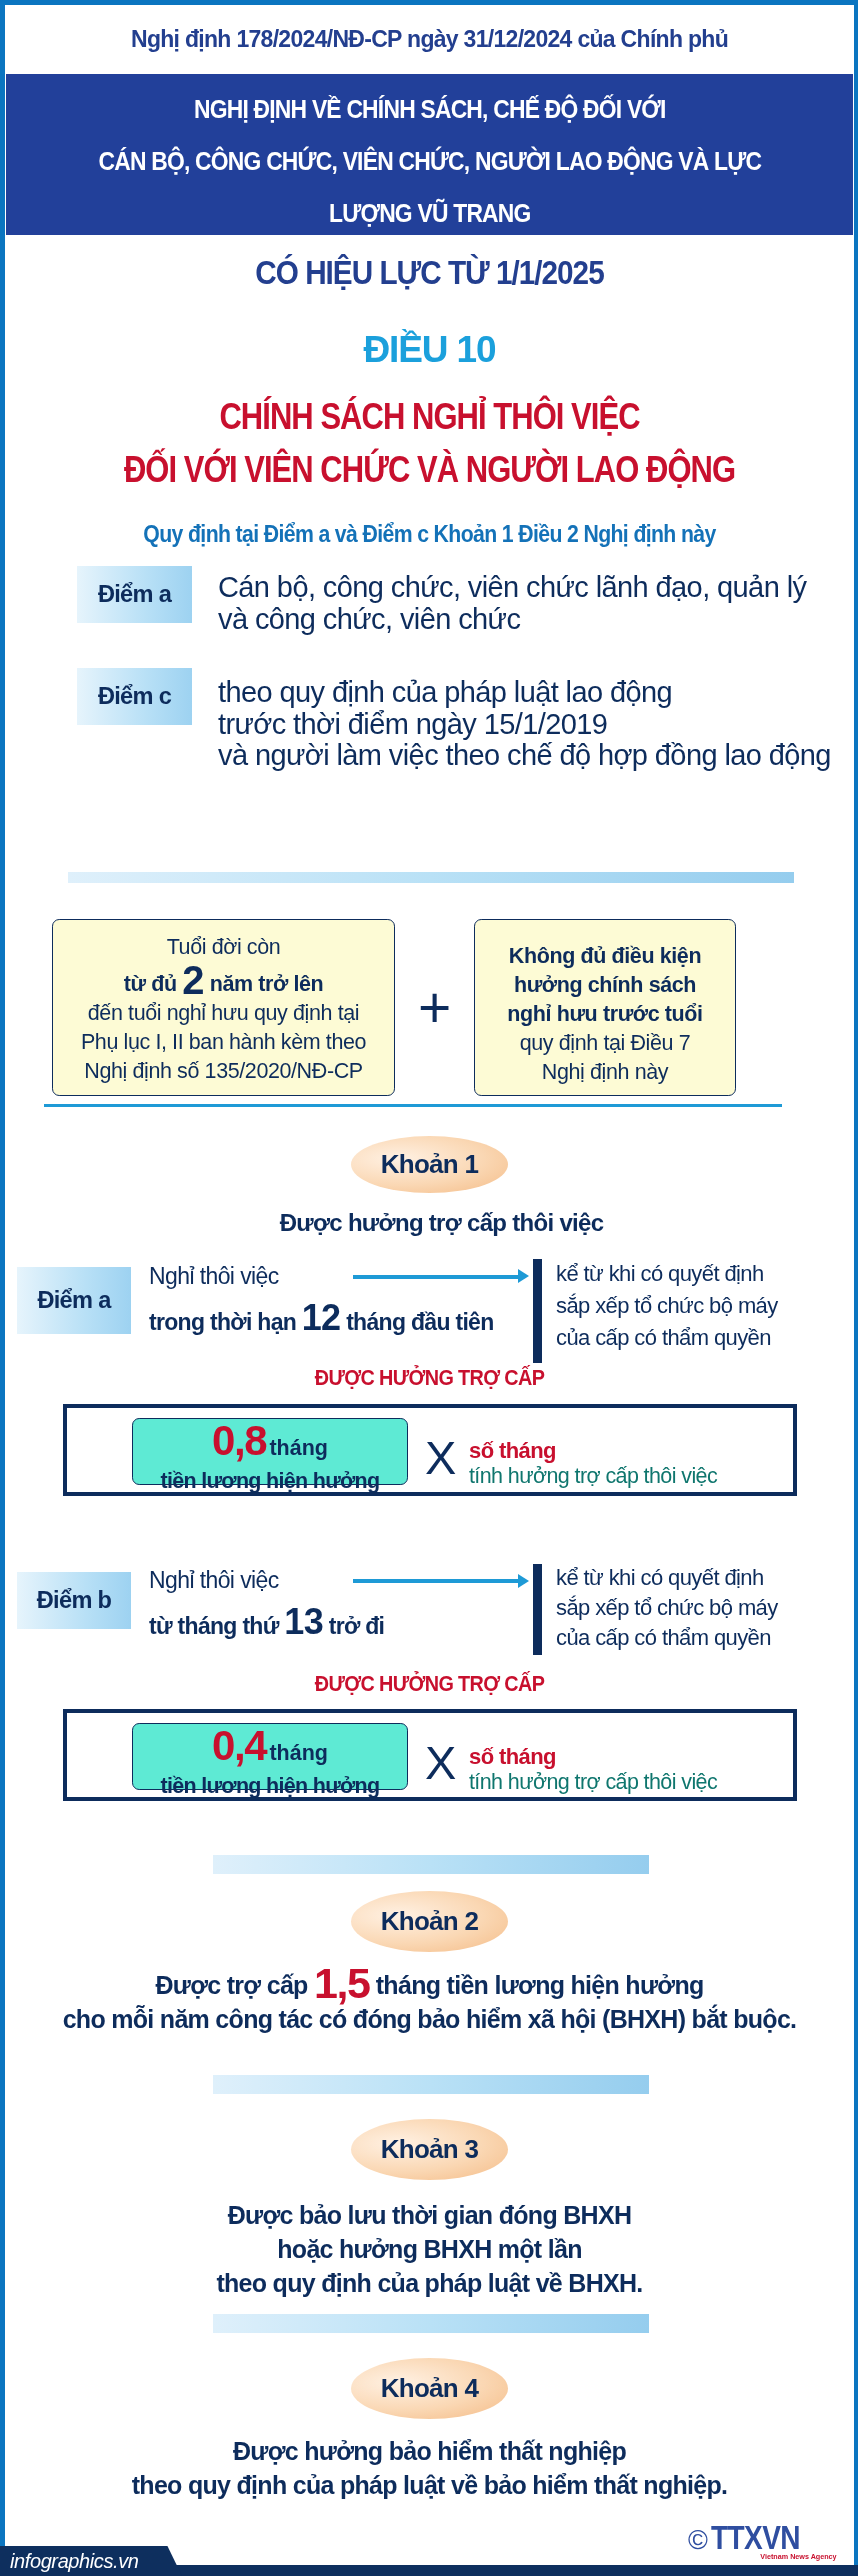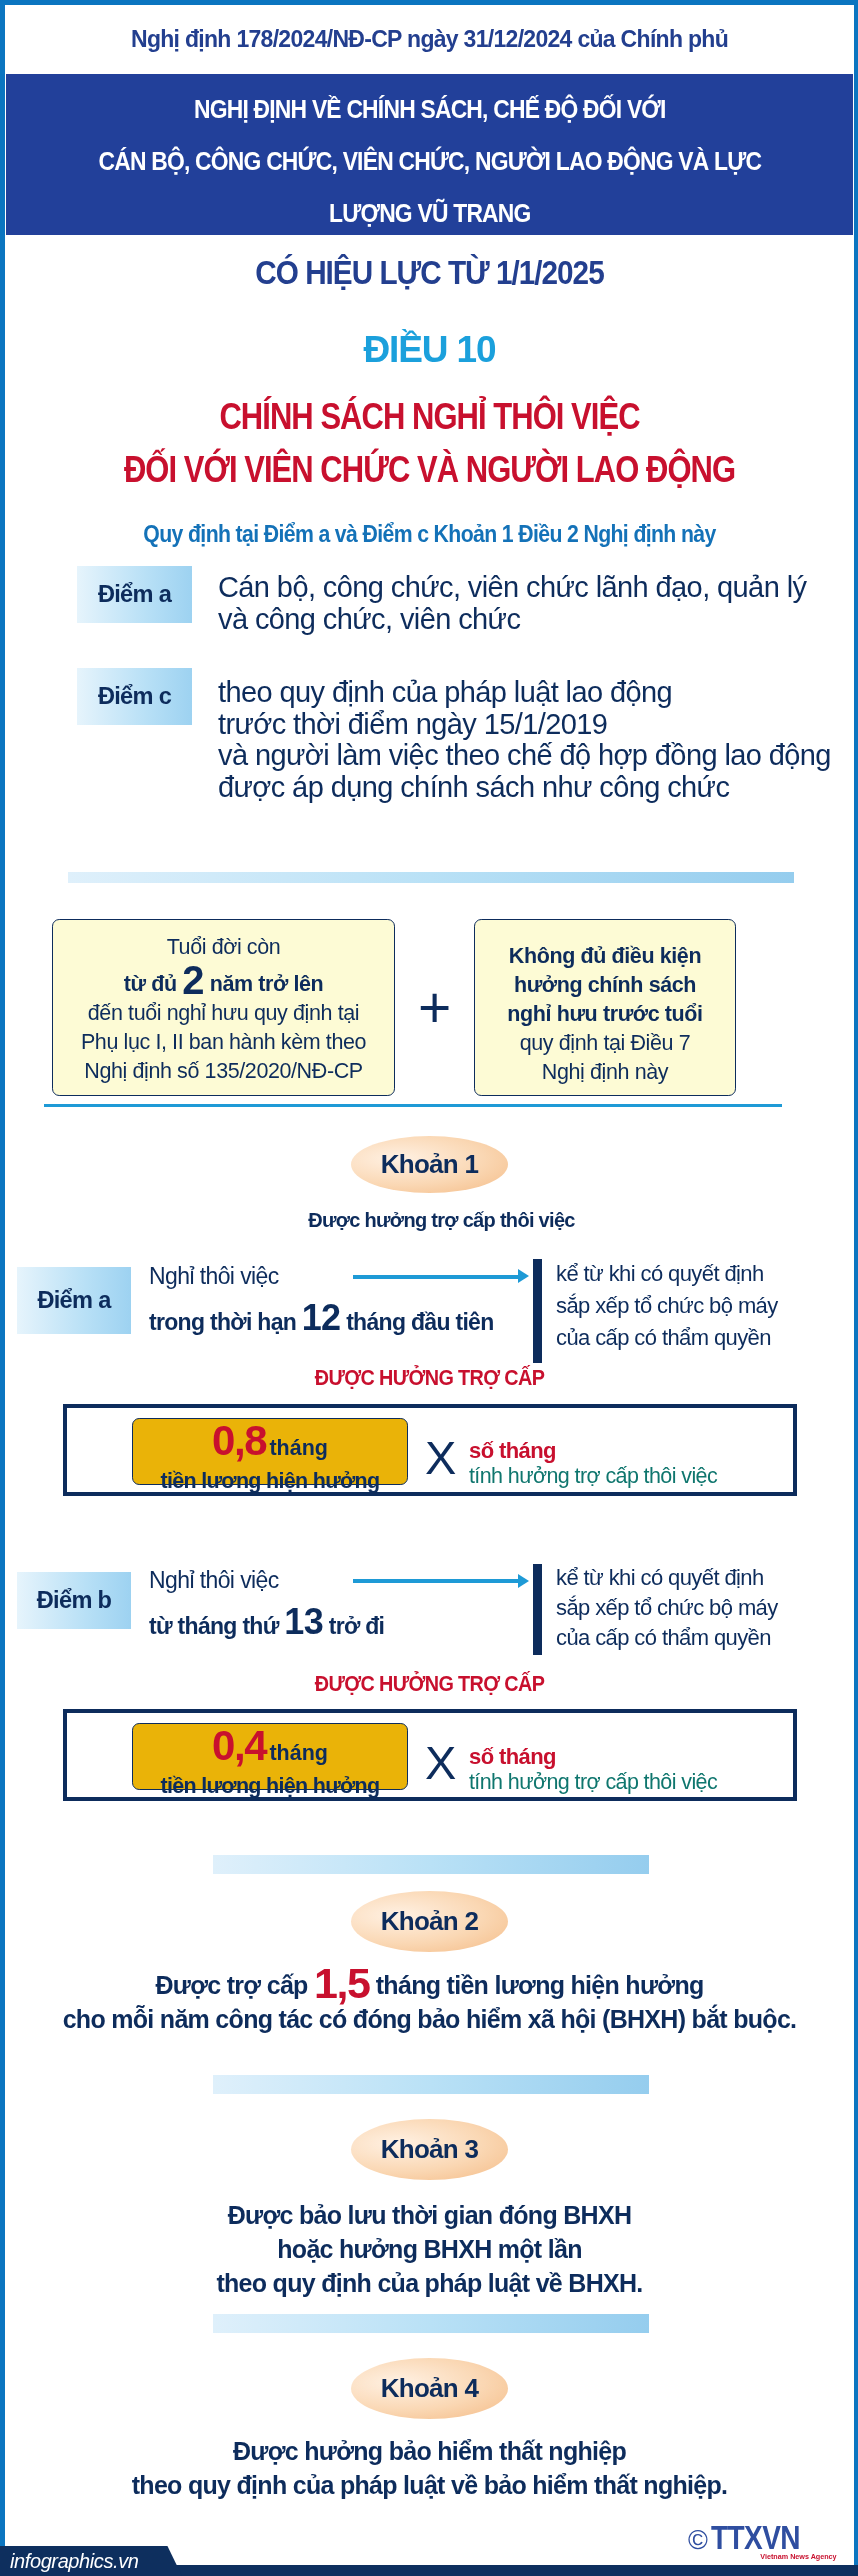--- a/index.html
+++ b/index.html
@@ -38,29 +38,29 @@
               text-align: center; color: #0d2c5c; font-size: 21.5px; line-height: 29px; letter-spacing: -0.4px; }
   .cond-box b { font-weight: bold; }
   .big-num { font-size: 40px; font-weight: bold; vertical-align: -2.9px; }
   .plus { font-size: 57px; color: #0d2c5c; font-weight: normal; line-height: 57px; }
   .hline { height: 2.9px; background: #1e9ad6; }
 
   .khoan { width: 157px; height: 57px; border-radius: 50%;
            background: radial-gradient(ellipse at 30% 40%, #fff1e3 0%, #fad7b3 55%, #f4bb86 100%);
            display: flex; align-items: center; justify-content: center;
            font-weight: bold; font-size: 26px; color: #0d2c5c; letter-spacing: -0.7px; }
-  .subhead { left: 0; right: 0; text-align: center; font-weight: bold; font-size: 20px; color: #0d2c5c; letter-spacing: -0.7px; padding-left: 24px; }
+  .subhead { left: 0; right: 0; text-align: center; font-weight: bold; font-size: 24px; color: #0d2c5c; letter-spacing: -0.7px; padding-left: 24px; }
 
   .arrow-line { height: 3.6px; background: #1e9ad6; }
   .arrow-head { width: 0; height: 0; border-left: 11.4px solid #1e9ad6; border-top: 7.9px solid transparent; border-bottom: 7.9px solid transparent; }
   .vbar { width: 8.6px; background: #0d2c5c; }
 
   .benefit-label { left: 0; right: 0; text-align: center; font-weight: bold; font-size: 22px; color: #c8102e; letter-spacing: -0.7px; transform: scaleX(0.9); }
   .formula-box { border: 4.3px solid #0d2c5c; border-left-width: 4.3px; box-sizing: border-box; background: #fff; }
-  .formula-inner { border: 1.4px solid #0d2c5c; border-radius: 7.2px; box-sizing: border-box; background: #eab308;
+  .formula-inner { border: 1.4px solid #0d2c5c; border-radius: 7.2px; box-sizing: border-box; background: #5eead4;
                    text-align: center; color: #0d2c5c; font-weight: bold; }
   .rate { font-size: 42px; color: #c8102e; font-weight: bold; letter-spacing: -1.4px; }
   .rate-unit { font-size: 21.5px; font-weight: bold; }
   .times { font-size: 47px; color: #0d2c5c; font-weight: normal; }
   .count-title { font-size: 22px; color: #c8102e; font-weight: bold; letter-spacing: -0.6px; }
   .count-desc { font-size: 21.5px; color: #0f766e; letter-spacing: -0.6px; }
 
   .khoan-text { left: 0; right: 0; text-align: center; font-weight: bold; font-size: 25px; line-height: 34px; color: #0d2c5c; letter-spacing: -0.7px; }
   .red-num { color: #c8102e; font-size: 43px; font-weight: bold; vertical-align: -4.3px; letter-spacing: -1.4px; }
 
@@ -98,21 +98,20 @@
 <div class="abs body-text" style="left:218px; top:572px; width:615px;">
   <div>Cán bộ, công chức, viên chức lãnh đạo, quản lý</div>
   <div>và công chức, viên chức</div>
 </div>
 
 <div class="abs diem-tag" style="left:77px; top:668px; width:115px; height:57px;">Điểm c</div>
 <div class="abs body-text" style="left:218px; top:677px; width:615px;">
   <div>theo quy định của pháp luật lao động</div>
   <div>trước thời điểm ngày 15/1/2019</div>
   <div>và người làm việc theo chế độ hợp đồng lao động</div>
-  <div>được áp dụng chính sách như công chức</div>
 </div>
 
 <div class="abs sep-bar" style="left:68px; top:872px; width:726px; height:10.7px;"></div>
 
 <div class="abs cond-box" style="left:52px; top:919px; width:343px; height:177px; padding-top:13px;">
   <div>Tuổi đời còn</div>
   <div style="margin-top:4.3px;"><b>từ đủ</b> <span class="big-num">2</span> <b>năm trở lên</b></div>
   <div>đến tuổi nghỉ hưu quy định tại</div>
   <div>Phụ lục I, II ban hành kèm theo</div>
   <div>Nghị định số 135/2020/NĐ-CP</div>

